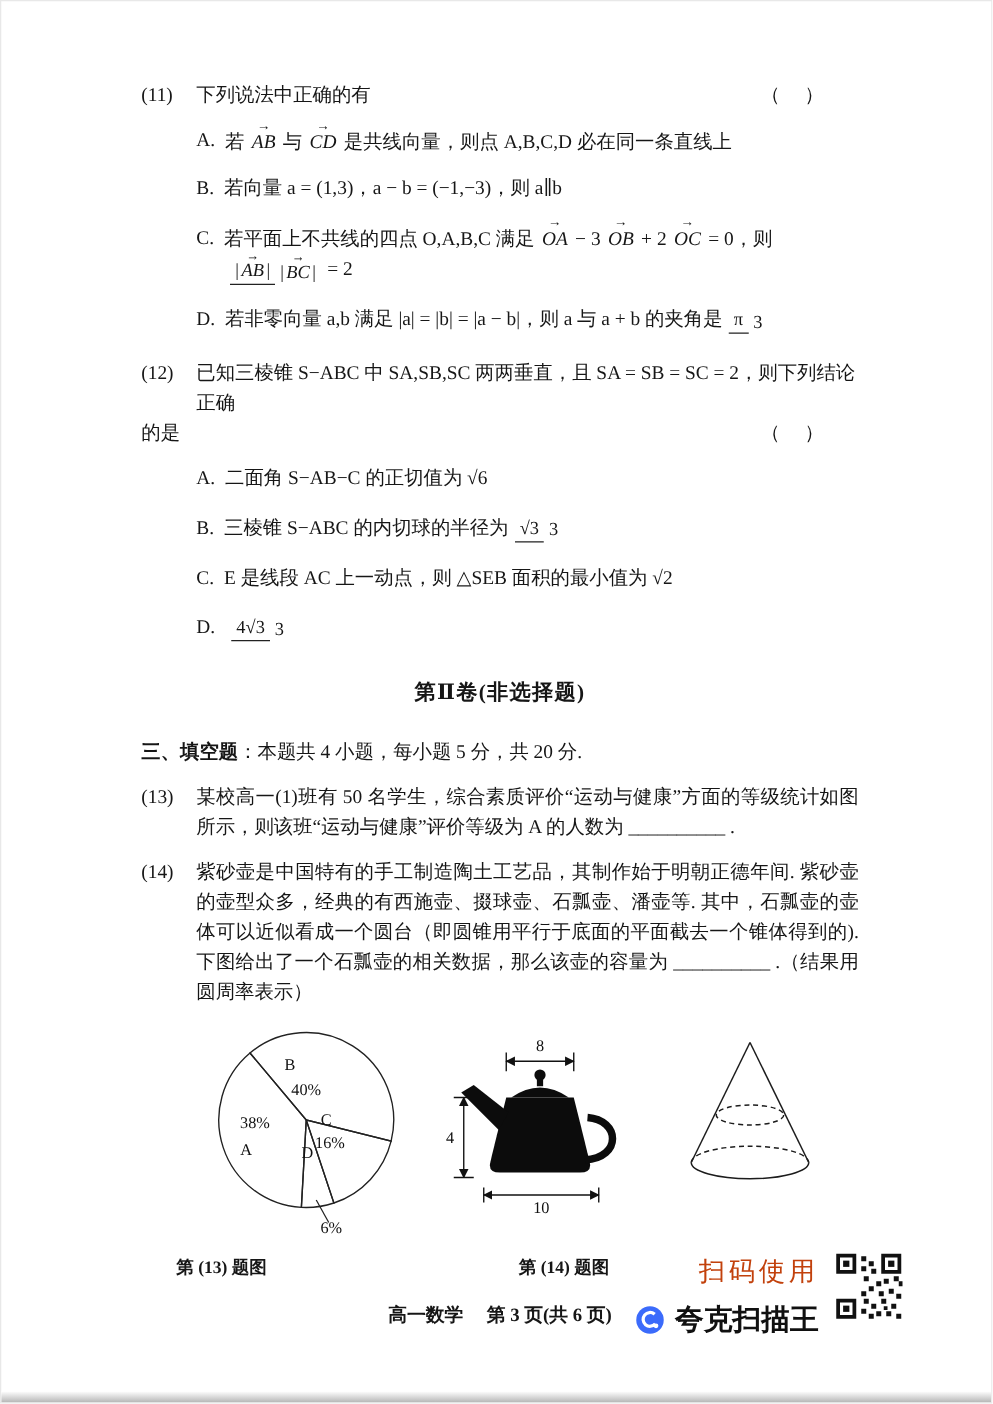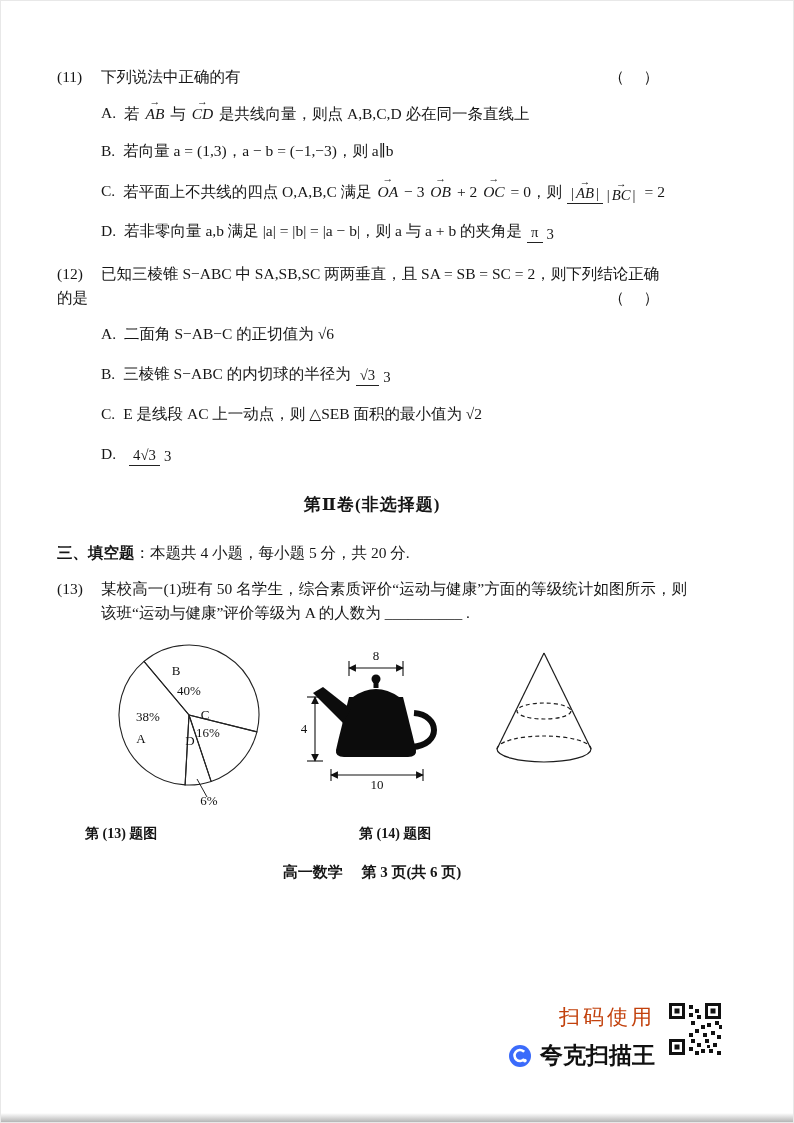--- a/index.html
+++ b/index.html
@@ -10,27 +10,27 @@
     color:#161616;
   }
   .page {
     position:absolute; inset:0; background:#fff; overflow:hidden;
     border:1px solid #e8e8e8;
   }
   .scan-edge {
     position:absolute; left:0; right:0; bottom:0; height:9px;
     background:linear-gradient(#ffffff, #b5b5b5);
   }
-  .content { padding:64px 106px 0 56px; font-size:15.5px; line-height:1.55;border-radius:31px; }
+  .content { padding:64px 106px 0 112px; font-size:15.5px; line-height:1.55;border-radius:31px; }
 
   .qblock { margin-top:0; }
   .qblock + .qblock { margin-top:18px; }
   .qheader { display:flex; gap:8px; }
   .qnum { flex:0 0 36px; }
-  .qstem-row { flex:1; display:flex;text-align:center; }
+  .qstem-row { flex:1; display:flex; }
   .bracket { margin-left:auto; padding-right:28px; white-space:nowrap; }
   .qline2 { display:flex; }
 
   .opts { margin-left:44px; }
   .opt { display:flex; gap:8px; margin-top:12px; line-height:1.6; }
   .opt.tall { margin-top:15px; }
   .opt-label { flex:0 0 auto; }
 
   .vec { position:relative; display:inline-block; font-style:italic; margin:0 2px; padding-top:1px; }
   .vec::after {
@@ -160,20 +160,24 @@
 
     <div class="fill-line">
       <span class="fill-head">三、填空题</span><span>：本题共 4 小题，每小题 5 分，共 20 分.</span>
     </div>
 
     <div class="q">
       <span class="qnum">(13)</span>
       <span class="qtext">某校高一(1)班有 50 名学生，综合素质评价“运动与健康”方面的等级统计如图所示，则该班“运动与健康”评价等级为 A 的人数为 __________ .</span>
     </div>
 
+    <div class="q">
+      <span class="qnum">(14)</span>
+      <span class="qtext">紫砂壶是中国特有的手工制造陶土工艺品，其制作始于明朝正德年间. 紫砂壶的壶型众多，经典的有西施壶、掇球壶、石瓢壶、潘壶等. 其中，石瓢壶的壶体可以近似看成一个圆台（即圆锥用平行于底面的平面截去一个锥体得到的). 下图给出了一个石瓢壶的相关数据，那么该壶的容量为 __________ .（结果用圆周率表示）</span>
+    </div>
 
     <div class="figures">
       <div class="pie-wrap">
         <svg id="pie-svg" width="180" height="180" viewBox="0 0 180 180">
           <path class="pie-stroke" d="M96 142 L106 160"></path>
         <path d="M88 78 L43.0 24.4 A70 70 0 0 1 155.9 94.9 Z" class="pie-slice"></path>
             <path d="M88 78 L155.9 94.9 A70 70 0 0 1 110.1 144.4 Z" class="pie-slice"></path>
             <path d="M88 78 L110.1 144.4 A70 70 0 0 1 84.1 147.9 Z" class="pie-slice"></path>
             <path d="M88 78 L84.1 147.9 A70 70 0 0 1 43.0 24.4 Z" class="pie-slice"></path>
             <text x="40" y="106" class="pie-label">A</text>

